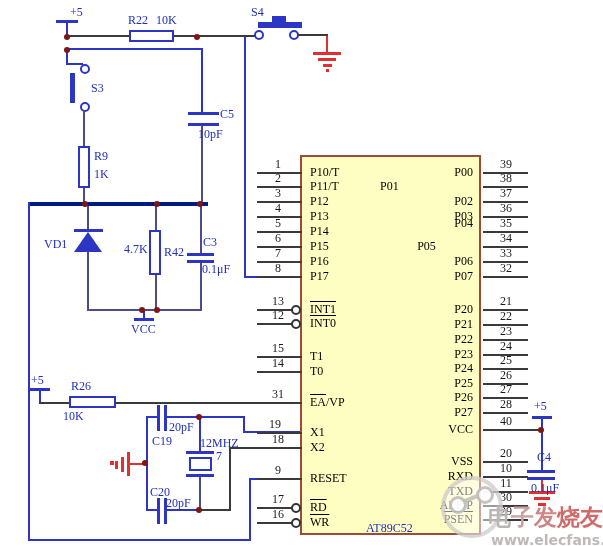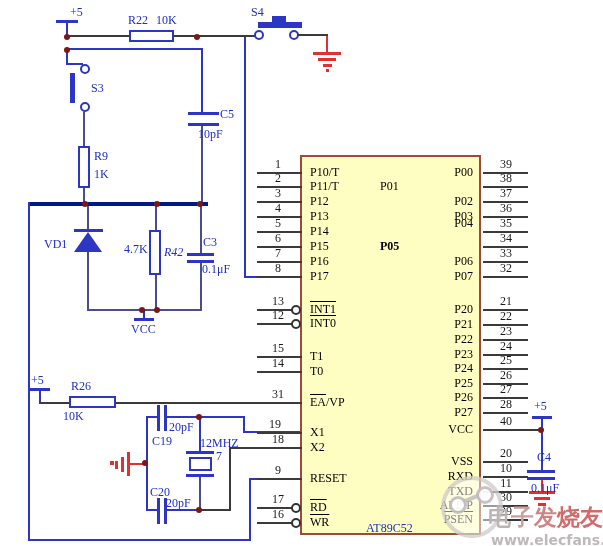--- a/index.html
+++ b/index.html
@@ -206,21 +206,21 @@
       <div class="pin-num" style="left: 487px; top: 186px; width: 38px; text-align: center;">37</div>
       <div class="pin-lbl" style="left: 380px; top: 194px; width: 93px; text-align: right;">P02</div>
       <div class="w wk" style="left: 483px; top: 216px; width: 45px; height: 2px;"></div>
       <div class="pin-num" style="left: 487px; top: 201px; width: 38px;">36</div>
       <div class="pin-lbl" style="left: 380px; top: 209px; width: 93px; text-align: right;">P03</div>
       <div class="w wk" style="left: 483px; top: 231px; width: 45px; height: 2px;"></div>
       <div class="pin-num" style="left: 487px; top: 216px; width: 38px;">35</div>
       <div class="pin-lbl" style="left: 380px; top: 216px; width: 93px; text-align: right;">P04</div>
       <div class="w wk" style="left: 483px; top: 246px; width: 45px; height: 2px;"></div>
       <div class="pin-num" style="left: 487px; top: 231px; width: 38px;">34</div>
-      <div class="pin-lbl" style="left: 380px; top: 239px; width: 93px; text-align: left; font-weight: bold;">P05</div>
+      <div class="pin-lbl" style="left: 380px; top: 239px; width: 93px; text-align: center;">P05</div>
       <div class="w wk" style="left: 483px; top: 261px; width: 45px; height: 2px;"></div>
       <div class="pin-num" style="left: 487px; top: 246px; width: 38px;">33</div>
       <div class="pin-lbl" style="left: 380px; top: 254px; width: 93px; text-align: right;">P06</div>
       <div class="w wk" style="left: 483px; top: 276px; width: 45px; height: 2px;"></div>
       <div class="pin-num" style="left: 487px; top: 261px; width: 38px;">32</div>
       <div class="pin-lbl" style="left: 380px; top: 269px; width: 93px; text-align: right;">P07</div>
       <div class="w wk" style="left: 483px; top: 309px; width: 45px; height: 2px;"></div>
       <div class="pin-num" style="left: 487px; top: 294px; width: 38px;">21</div>
       <div class="pin-lbl" style="left: 380px; top: 302px; width: 93px; text-align: right;">P20</div>
       <div class="w wk" style="left: 483px; top: 324px; width: 45px; height: 2px;"></div>
@@ -281,21 +281,21 @@
   <div class="lbl" style="left:128px;top:13px;">R22</div>
   <div class="lbl" style="left:156px;top:13px;">10K</div>
   <div class="lbl" style="left:251px;top:5px;">S4</div>
   <div class="lbl" style="left:91px;top:81px;">S3</div>
   <div class="lbl" style="left:220px;top:107px;">C5</div>
   <div class="lbl" style="left:198px;top:127px;">10pF</div>
   <div class="lbl" style="left:94px;top:149px;">R9</div>
   <div class="lbl" style="left:94px;top:167px;">1K</div>
   <div class="lbl" style="left:44px;top:237px;">VD1</div>
   <div class="lbl" style="left:124px;top:242px;">4.7K</div>
-  <div class="lbl" style="left:164px;top:245px;font-style:italic;">R42</div>
+  <div class="lbl" style="left:164px;top:245px;">R42</div>
   <div class="lbl" style="left:203px;top:235px;">C3</div>
   <div class="lbl" style="left:202px;top:262px;">0.1μF</div>
   <div class="lbl" style="left:131px;top:322px;">VCC</div>
   <div class="lbl" style="left:31px;top:373px;">+5</div>
   <div class="lbl" style="left:71px;top:379px;">R26</div>
   <div class="lbl" style="left:63px;top:409px;">10K</div>
   <div class="lbl" style="left:169px;top:420px;">20pF</div>
   <div class="lbl" style="left:152px;top:434px;">C19</div>
   <div class="lbl" style="left:200px;top:436px;">12MHZ</div>
   <div class="lbl" style="left:216px;top:449px;">7</div>

